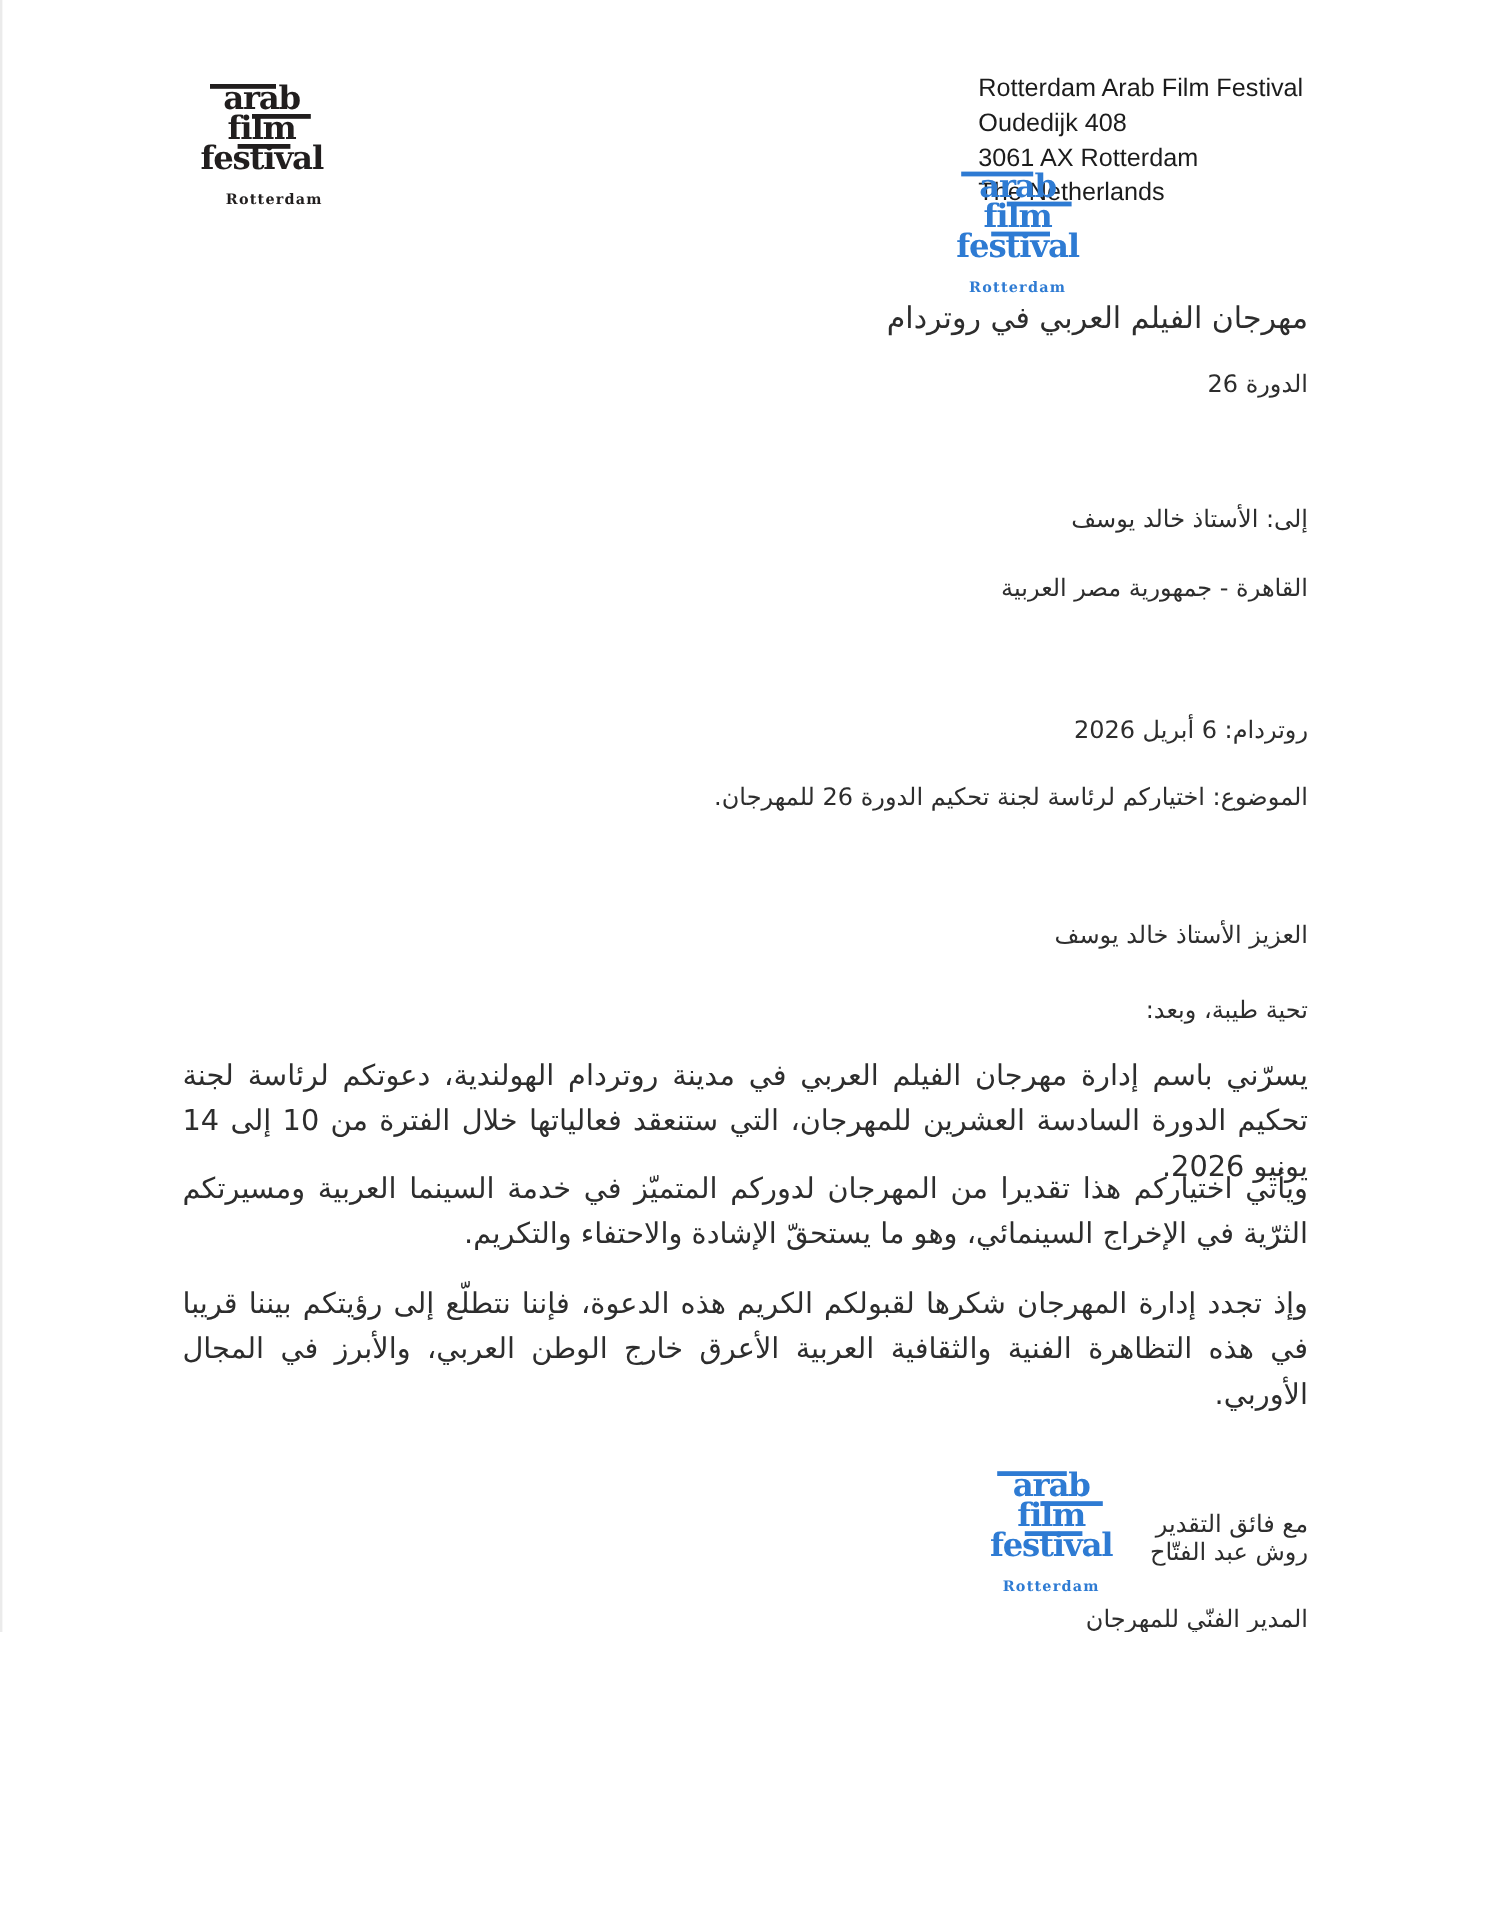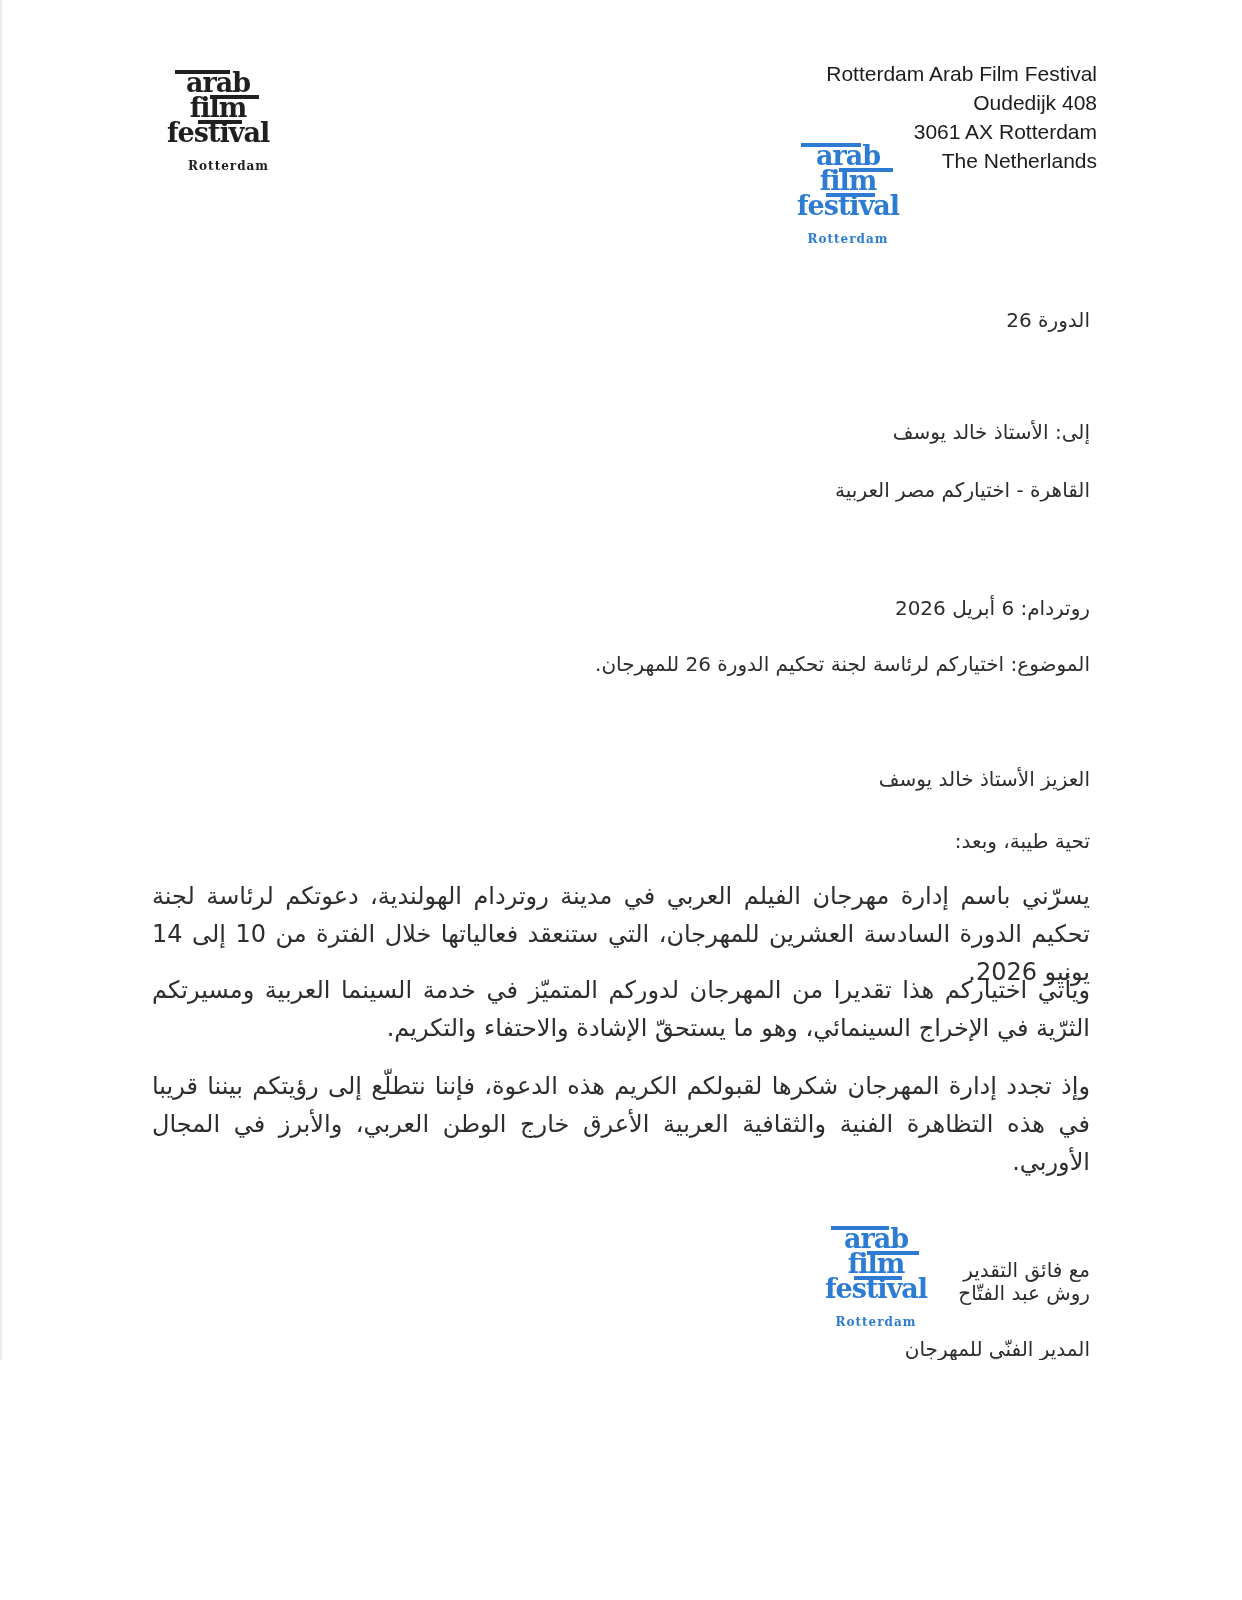--- a/index.html
+++ b/index.html
@@ -53,22 +53,21 @@
     margin-top:14px;
   }
   .afflogo.black{color:var(--logo-black);left:165px;top:70px;width:102px;}
   .afflogo.black .rtd{text-align:right;padding-right:0px;}
   .afflogo.blue-hd{color:var(--brand-blue);left:790px;top:143px;width:112px;}
   .afflogo.blue-sig{color:var(--brand-blue);left:820px;top:1226px;width:108px;}
   
   .address{
     position:absolute;
     top:59px;
-    right:145px;
-    text-align:right;
+    right:156px;
     color:var(--address-color);
     font-family:"Liberation Sans","DejaVu Sans",sans-serif;
     font-size:21px;
     line-height:29px;
   }
   
   .ar{
     position:absolute;
     right:152px;
     direction:rtl;
@@ -150,24 +149,25 @@
       <i class="bar b-right"></i>
       <span class="wtxt">film</span>
     </span>
     <span class="word">
       <i class="bar b-mid"></i>
       <span class="wtxt">festival</span>
     </span>
     <span class="rtd">Rotterdam</span>
   </div>
 
+  <div class="ar org">مهرجان الفيلم العربي في روتردام</div>
   <div class="ar edition">الدورة 26</div>
 
   <div class="ar to">إلى: الأستاذ خالد يوسف</div>
-  <div class="ar city">القاهرة - اختياركم مصر العربية</div>
+  <div class="ar city">القاهرة - جمهورية مصر العربية</div>
 
   <div class="ar date">روتردام: 6 أبريل 2026</div>
   <div class="ar subject">الموضوع: اختياركم لرئاسة لجنة تحكيم الدورة 26 للمهرجان.</div>
 
   <div class="ar salutation">العزيز الأستاذ خالد يوسف</div>
   <div class="ar greeting">تحية طيبة، وبعد:</div>
   <p class="para p1">يسرّني باسم إدارة مهرجان الفيلم العربي في مدينة روتردام الهولندية، دعوتكم لرئاسة لجنة تحكيم الدورة السادسة العشرين للمهرجان، التي ستنعقد فعالياتها خلال الفترة من 10 إلى 14 يونيو 2026.</p>
   <p class="para p2">ويأتي اختياركم هذا تقديرا من المهرجان لدوركم المتميّز في خدمة السينما العربية ومسيرتكم الثرّية في الإخراج السينمائي، وهو ما يستحقّ الإشادة والاحتفاء والتكريم.</p>
   <p class="para p3">وإذ تجدد إدارة المهرجان شكرها لقبولكم الكريم هذه الدعوة، فإننا نتطلّع إلى رؤيتكم بيننا قريبا في هذه التظاهرة الفنية والثقافية العربية الأعرق خارج الوطن العربي، والأبرز في المجال الأوربي.</p>
 

